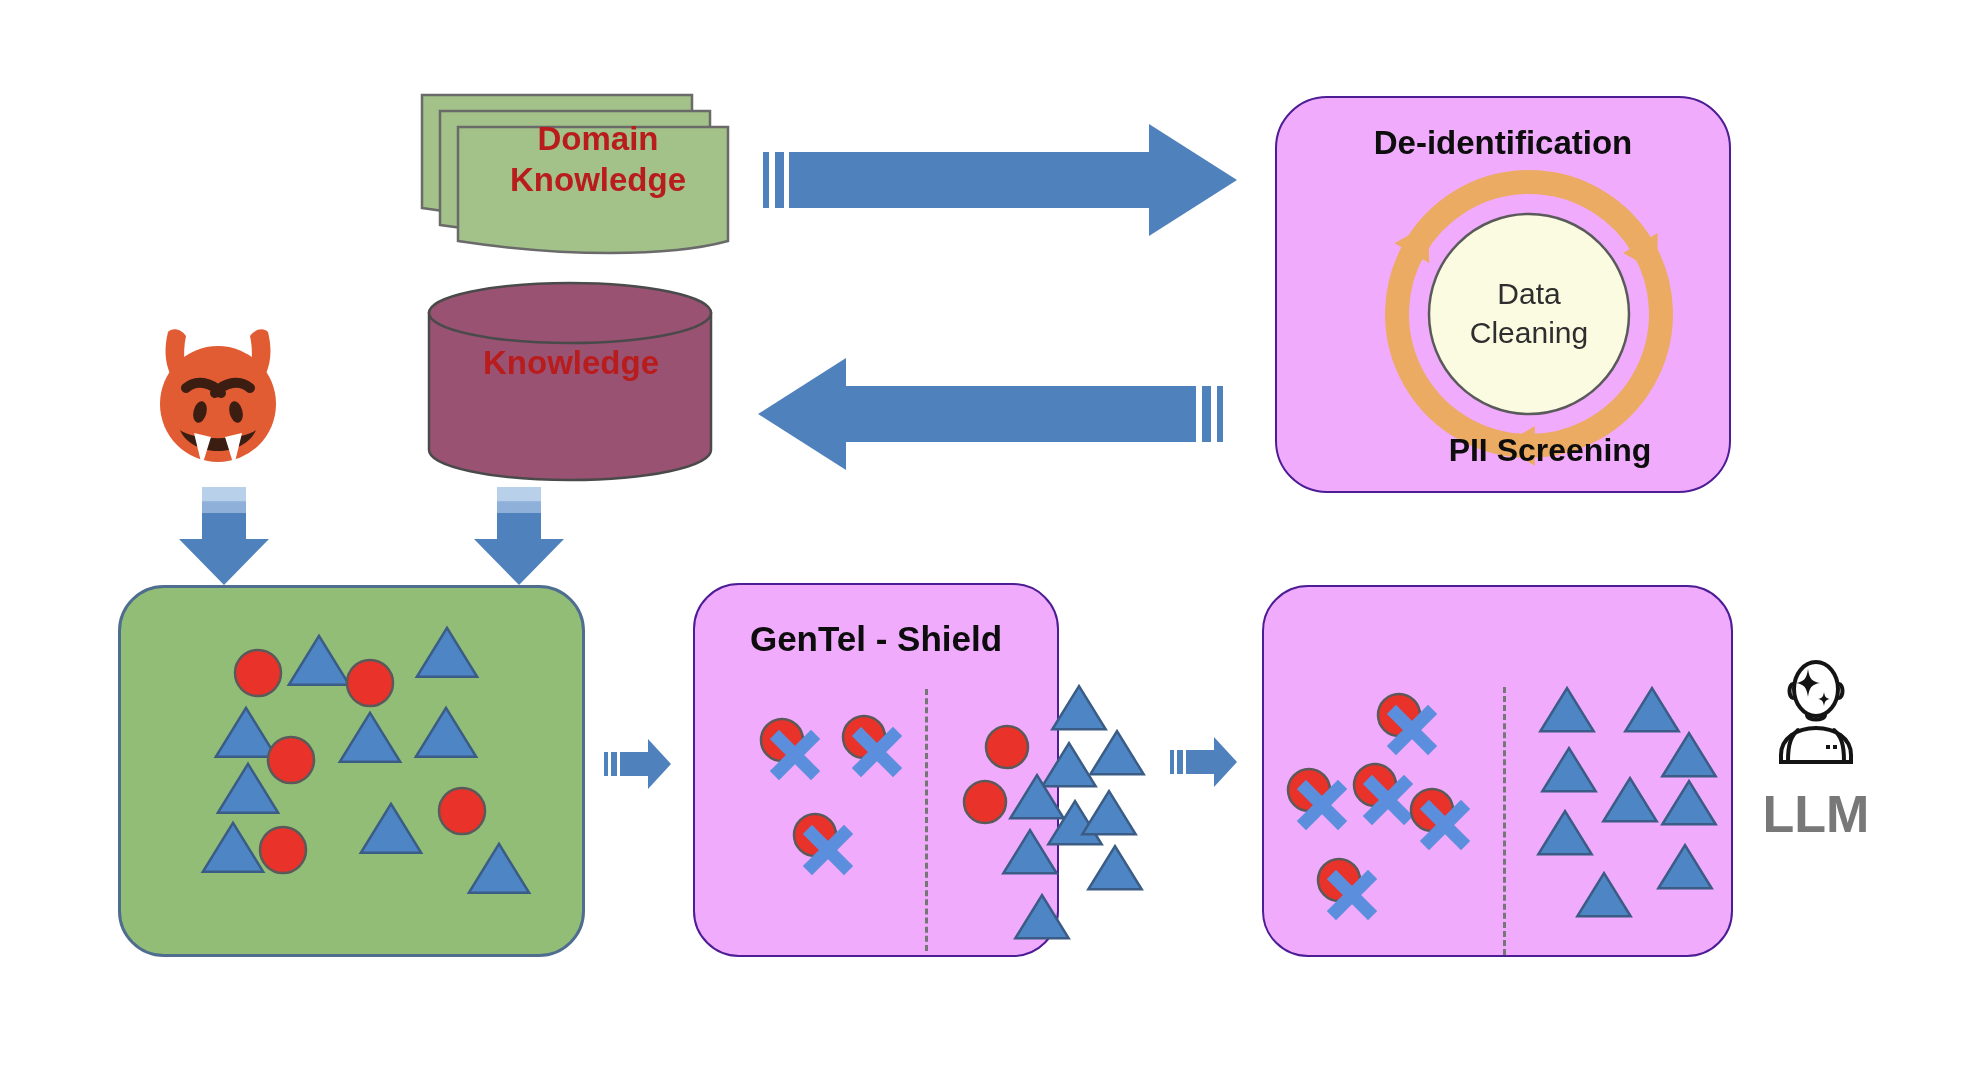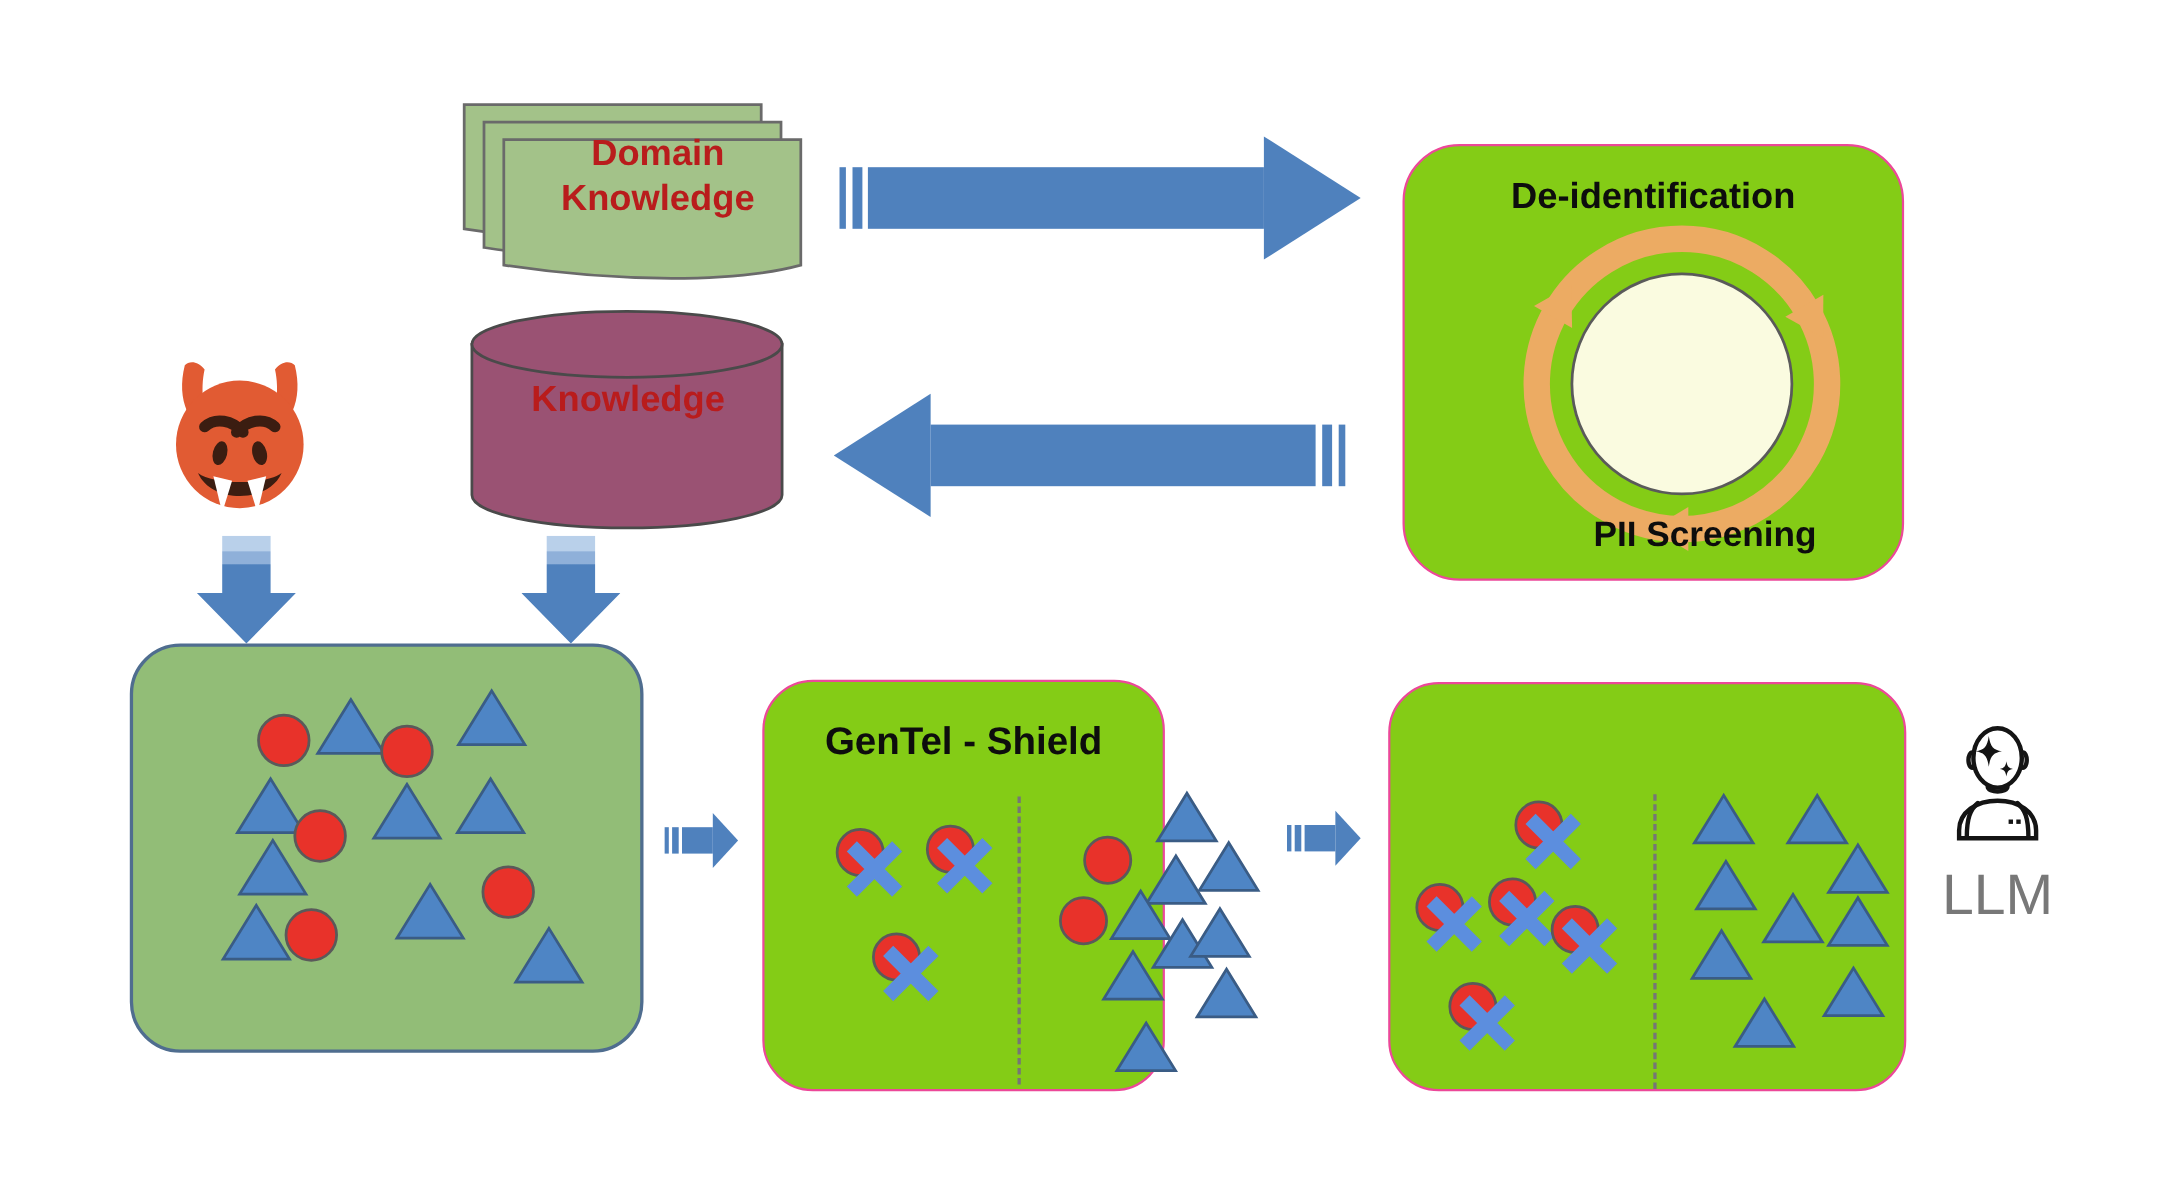--- a/index.html
+++ b/index.html
@@ -1,25 +1,25 @@
 <!DOCTYPE html>
 <html><head>
 <meta charset="utf-8">
 <style>
   html,body{margin:0;padding:0;background:#ffffff;}
   #canvas{position:relative;width:1966px;height:1070px;background:#ffffff;overflow:hidden;
           font-family:"Liberation Sans",sans-serif;}
   .abs{position:absolute;}
   .lbl{position:absolute;text-align:center;font-weight:bold;color:#b91c1c;}
   .box{position:absolute;box-sizing:border-box;}
-  .tan{background:#84cc16;border:2px solid #ec4899;border-radius:52px;margin-top:35px;}
+  .tan{background:#f0abfc;border:2px solid #4c1d95;border-radius:52px;}
   .green{background:#92bd77;border:3px solid #4f6d8f;border-radius:46px;}
   .boxtitle{position:absolute;left:0;width:100%;text-align:center;font-weight:bold;color:#0d0d0d;}
   .divider{position:absolute;border-left:3px dashed #767676;}
-  .llm-label{position:absolute;text-align:center;font-weight:400;color:#787878;}
+  .llm-label{position:absolute;text-align:center;font-weight:700;color:#787878;}
 </style>
 </head>
 <body>
 
 <div id="canvas">
 
   <svg class="abs" style="left:415px;top:88px;" width="322" height="178">
     <path d="M7,7 L277,7 L277,120 C218,136 112,136 7,120 Z" fill="#a3c289" stroke="#6a6a6a" stroke-width="2.5"></path>
     <path d="M25,23 L295,23 L295,137 C236,153 130,153 25,137 Z" fill="#a3c289" stroke="#6a6a6a" stroke-width="2.5"></path>
     <path d="M43,39 L313,39 L313,153 C254,169 148,169 43,153 Z" fill="#a3c289" stroke="#6a6a6a" stroke-width="2.5"></path>
@@ -46,20 +46,24 @@
         <path d="M137.7,150 A132,132 0 0 1 366.3,150" transform="rotate(120 252 216)"></path>
         <path d="M137.7,150 A132,132 0 0 1 366.3,150" transform="rotate(240 252 216)"></path>
       </g>
       <g fill="#ecab63">
         <polygon points="380.3,174 346,155 380.6,135"></polygon>
         <polygon points="380.3,174 346,155 380.6,135" transform="rotate(120 252 216)"></polygon>
         <polygon points="380.3,174 346,155 380.6,135" transform="rotate(240 252 216)"></polygon>
       </g>
       <circle cx="252" cy="216" r="100" fill="#fafbe0" stroke="#5a5a5a" stroke-width="2.5"></circle>
     </svg>
+    <div class="lbl" style="left:152px;top:176px;width:200px;font-size:30px;line-height:39px;font-weight:400;color:#2e2e2e;">
+      <div>Data</div>
+      <div>Cleaning</div>
+    </div>
     <div class="boxtitle" style="top:334px;font-size:32px;padding-left:47px;">PII Screening</div>
   </div>
 
   <svg class="abs" style="left:756px;top:350px;" width="474" height="128">
     <g fill="#4f81bd">
       <polygon points="90,8 2,64 90,120"></polygon>
       <rect x="90" y="36" width="350" height="56"></rect>
       <rect x="446" y="36" width="9" height="56"></rect>
       <rect x="461" y="36" width="6" height="56"></rect>
     </g>

